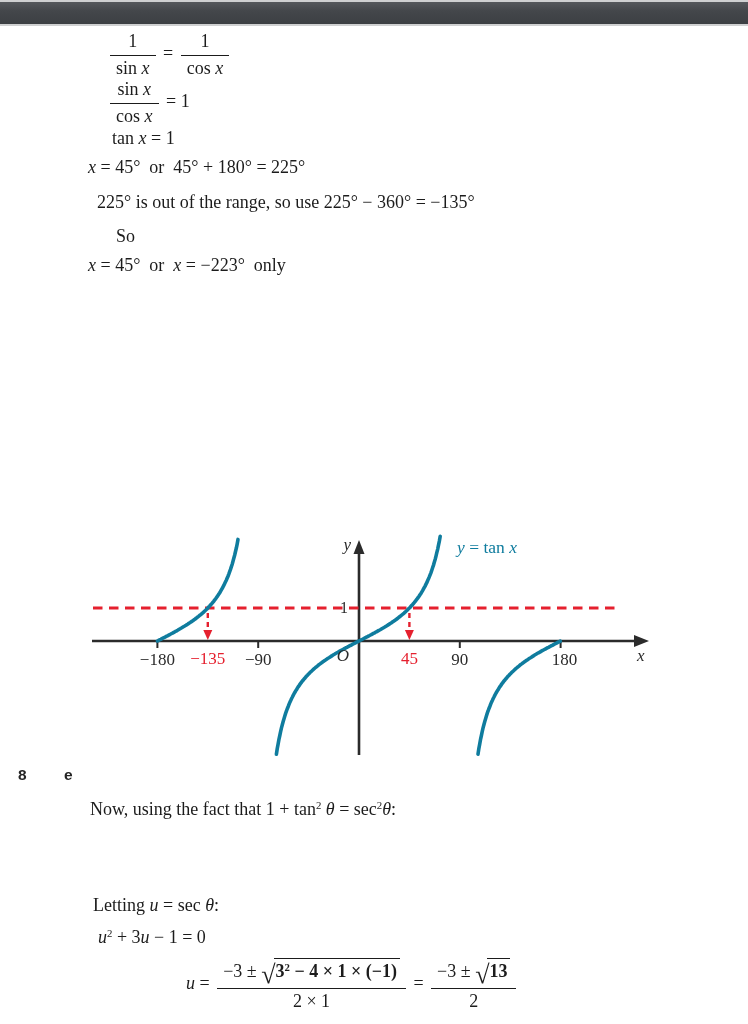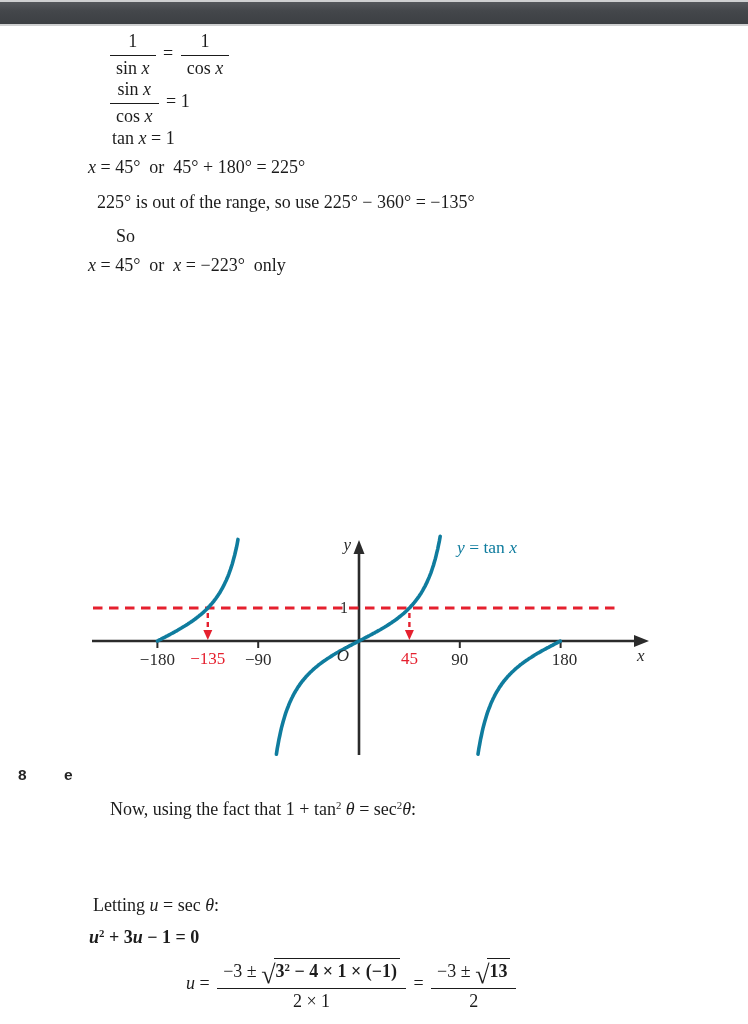--- a/index.html
+++ b/index.html
@@ -74,18 +74,18 @@
       <path d="M393.0,226.2 L 393.8,220.9 L 394.7,216.1 L 395.5,211.6 L 396.4,207.5 L 397.2,203.7 L 398.0,200.1 L 398.9,196.8 L 399.7,193.7 L 400.6,190.7 L 401.4,188.0 L 402.2,185.4 L 403.1,183.0 L 403.9,180.7 L 404.8,178.5 L 405.6,176.4 L 406.4,174.4 L 407.3,172.5 L 408.1,170.7 L 409.0,169.0 L 409.8,167.4 L 410.6,165.8 L 411.5,164.3 L 412.3,162.9 L 413.2,161.5 L 414.0,160.1 L 414.8,158.8 L 415.7,157.6 L 416.5,156.4 L 417.4,155.2 L 418.2,154.1 L 419.0,153.0 L 419.9,152.0 L 420.7,151.0 L 421.6,150.0 L 422.4,149.0 L 423.2,148.1 L 424.1,147.2 L 424.9,146.3 L 425.8,145.4 L 426.6,144.6 L 427.4,143.8 L 428.3,143.0 L 429.1,142.2 L 430.0,141.4 L 430.8,140.7 L 431.6,140.0 L 432.5,139.2 L 433.3,138.6 L 434.2,137.9 L 435.0,137.2 L 435.8,136.5 L 436.7,135.9 L 437.5,135.3 L 438.4,134.6 L 439.2,134.0 L 440.0,133.4 L 440.9,132.8 L 441.7,132.2 L 442.6,131.7 L 443.4,131.1 L 444.2,130.5 L 445.1,130.0 L 445.9,129.5 L 446.8,128.9 L 447.6,128.4 L 448.4,127.9 L 449.3,127.3 L 450.1,126.8 L 451.0,126.3 L 451.8,125.8 L 452.6,125.3 L 453.5,124.8 L 454.3,124.4 L 455.2,123.9 L 456.0,123.4 L 456.8,122.9 L 457.7,122.5 L 458.5,122.0 L 459.4,121.5 L 460.2,121.1 L 461.0,120.6 L 461.9,120.2 L 462.7,119.7 L 463.6,119.3 L 464.4,118.8 L 465.2,118.4 L 466.1,117.9 L 466.9,117.5 L 467.8,117.1 L 468.6,116.6 L 469.4,116.2 L 470.3,115.7 L 471.1,115.3 L 472.0,114.9 L 472.8,114.4 L 473.6,114.0 L 474.5,113.6 L 475.3,113.1" fill="none" stroke="#0f7c9e" stroke-width="3.6" stroke-linecap="round"></path>
       <text x="266" y="22" font-size="17" fill="#2b2b2b" text-anchor="end" font-style="italic">y</text>
       <text x="552" y="133" font-size="17" fill="#2b2b2b" font-style="italic">x</text>
       <text x="264" y="133" font-size="17" fill="#2b2b2b" text-anchor="end" font-style="italic">O</text>
       <text x="263" y="85" font-size="16" fill="#2b2b2b" text-anchor="end">1</text>
       <text x="372" y="25" font-size="17.5" fill="#0f7c9e"><tspan font-style="italic">y</tspan><tspan> = tan </tspan><tspan font-style="italic">x</tspan></text>
     </svg>
 
   <span class="part-label" style="left:18px;top:766px;">8</span>
   <span class="part-label" style="left:64px;top:766px;">e</span>
-  <div class="mline" style="left:110px;top:799px;"><span>Now, using the fact that 1 + tan</span><span class="sup">2</span><span> </span><span class="it">θ</span><span> = sec</span><span class="sup">2</span><span class="it">θ</span><span>:</span></div>
+  <div class="mline" style="left:90px;top:799px;"><span>Now, using the fact that 1 + tan</span><span class="sup">2</span><span> </span><span class="it">θ</span><span> = sec</span><span class="sup">2</span><span class="it">θ</span><span>:</span></div>
   <div class="mline" style="left:93px;top:895px;"><span>Letting </span><span class="it">u</span><span> = sec </span><span class="it">θ</span><span>:</span></div>
-  <div class="mline" style="left:89px;top:927px;font-weight:bold;"><span class="it">u</span><span class="sup">2</span><span> + 3</span><span class="it">u</span><span> − 1 = 0</span></div>
+  <div class="mline" style="left:98px;top:927px;"><span class="it">u</span><span class="sup">2</span><span> + 3</span><span class="it">u</span><span> − 1 = 0</span></div>
   <div class="mline" style="left:186px;top:958px;"><span class="it">u</span><span> = </span><span class="frac"><span class="num"><span>−3 ± </span><span class="sqrt"><span class="rad">√</span><span class="bar"><span>3</span><span class="sup">2</span><span> − 4 × 1 × (−1)</span></span></span></span><span class="den"><span>2 × 1</span></span></span><span> = </span><span class="frac"><span class="num"><span>−3 ± </span><span class="sqrt"><span class="rad">√</span><span class="bar"><span>13</span></span></span></span><span class="den"><span>2</span></span></span></div>
 
 </div>
 
 </body></html>

